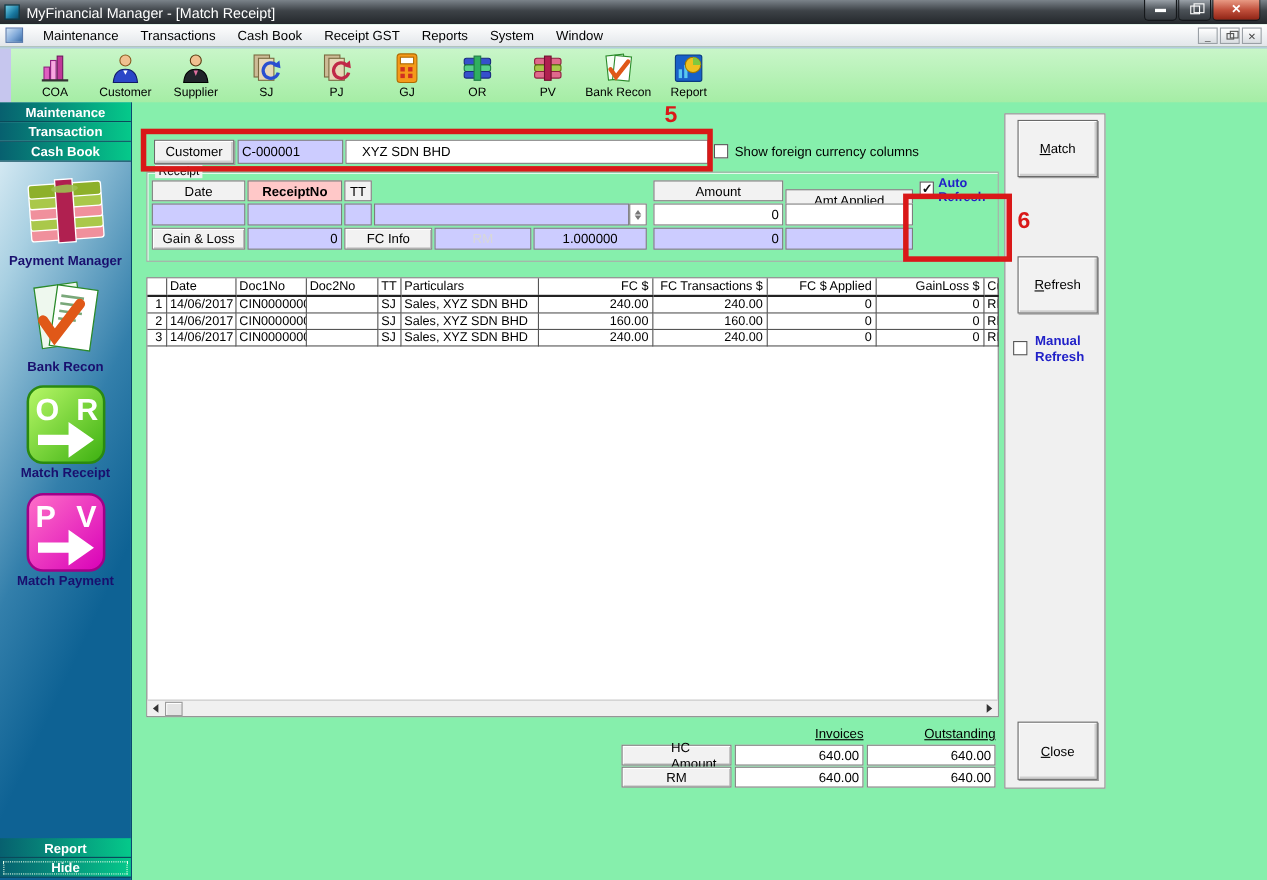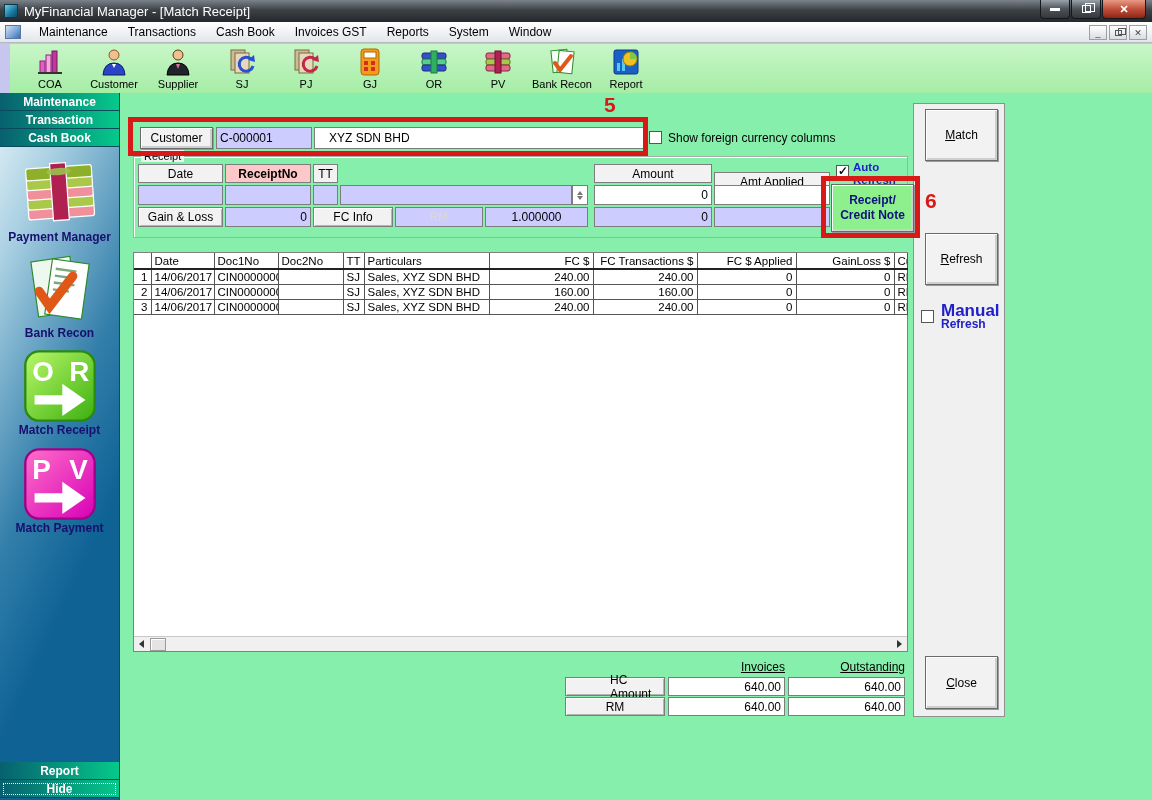--- a/index.html
+++ b/index.html
@@ -123,21 +123,21 @@
           <span class="glyph-x">✕</span>
         </div>
     </div>
   </div>
 
   <div class="menubar">
     <div class="mb-icon"></div>
     <span class="menu-item">Maintenance</span>
     <span class="menu-item">Transactions</span>
     <span class="menu-item">Cash Book</span>
-    <span class="menu-item">Invoices GST</span>
+    <span class="menu-item">Receipt GST</span>
     <span class="menu-item">Reports</span>
     <span class="menu-item">System</span>
     <span class="menu-item">Window</span>
     <div class="mdi-btns">
       <div class="mdi-btn">_</div>
       <div class="mdi-btn">
           <div class="glyph-mdi-restore"></div>
         </div>
       <div class="mdi-btn">✕</div>
     </div>
@@ -349,24 +349,20 @@
   <div class="cell lav num" style="left:225px;top:207px;width:86px;height:20px;">0</div>
   <div class="cell gray3d" style="left:313px;top:207px;width:80px;height:20px;">FC Info</div>
   <div class="cell lav" style="left:395px;top:207px;width:88px;height:20px;justify-content:center;color:#d8d8d8;">RM</div>
   <div class="cell lav" style="left:485px;top:207px;width:103px;height:20px;justify-content:center;">1.000000</div>
   <div class="cell lav num" style="left:594px;top:207px;width:118px;height:20px;">0</div>
   <div class="cell lav" style="left:714px;top:207px;width:116px;height:20px;"></div>
 
   <span class="checkbox checked" style="position:absolute;left:836px;top:165px;"></span>
   <div class="bluelabel" style="position:absolute;left:853px;top:161px;">Auto</div>
   <div class="bluelabel" style="position:absolute;left:853px;top:174px;">Refresh</div>
-  <div class="btn3d" style="position:absolute;left:831px;top:184px;width:83px;height:48px;background:#8df08d;flex-direction:column;font-weight:bold;color:#10107e;z-index:20;line-height:15px;">
-    <span>Receipt/</span>
-    <span>Credit Note</span>
-  </div>
   <div class="red-box" style="left:821px;top:176px;width:99px;height:62px;"></div>
   <div class="red-num" style="left:925px;top:189px;">6</div>
 
   <div class="inv-table-wrap">
     <table class="inv">
       <colgroup>
         <col style="width:17px">
           <col style="width:63px">
           <col style="width:64px">
           <col style="width:65px">
@@ -455,17 +451,17 @@
   <div class="cell white num" style="left:788px;top:677px;width:117px;height:19px;">640.00</div>
 
   <div class="cell gray3d" style="left:565px;top:697px;width:100px;height:19px;">RM</div>
   <div class="cell white num" style="left:668px;top:697px;width:117px;height:19px;">640.00</div>
   <div class="cell white num" style="left:788px;top:697px;width:117px;height:19px;">640.00</div>
 
   <div class="right-panel"></div>
   <div class="btn3d" style="position:absolute;left:925px;top:109px;width:73px;height:52px;"><u>M</u>atch</div>
   <div class="btn3d" style="position:absolute;left:925px;top:233px;width:73px;height:52px;"><u>R</u>efresh</div>
   <span class="checkbox" style="position:absolute;left:921px;top:310px;"></span>
-  <div class="bluelabel" style="position:absolute;left:941px;top:304px;font-size:17px;line-height:13px;">Manual</div>
+  <div class="bluelabel" style="position:absolute;left:941px;top:304px;font-size:12px;line-height:13px;">Manual</div>
   <div class="bluelabel" style="position:absolute;left:941px;top:318px;font-size:12px;line-height:13px;">Refresh</div>
   <div class="btn3d" style="position:absolute;left:925px;top:656px;width:73px;height:53px;"><u>C</u>lose</div>
 
 </div>
 
 </body></html>

